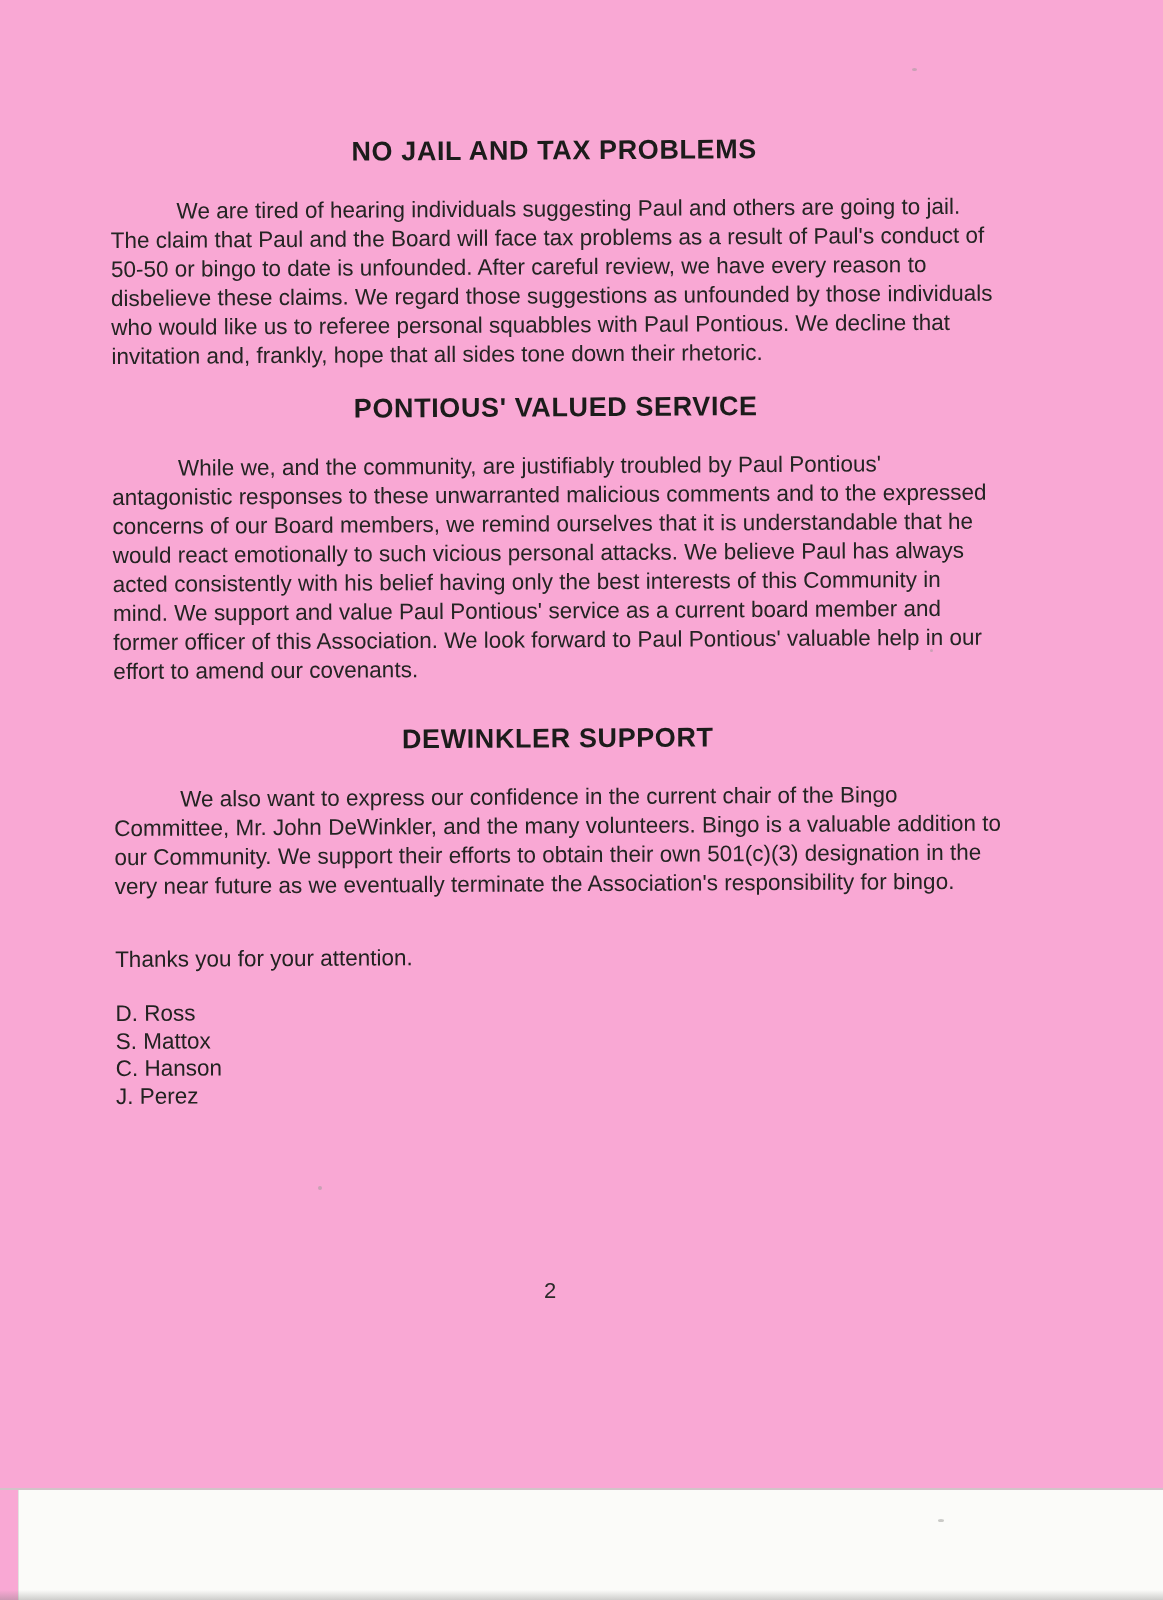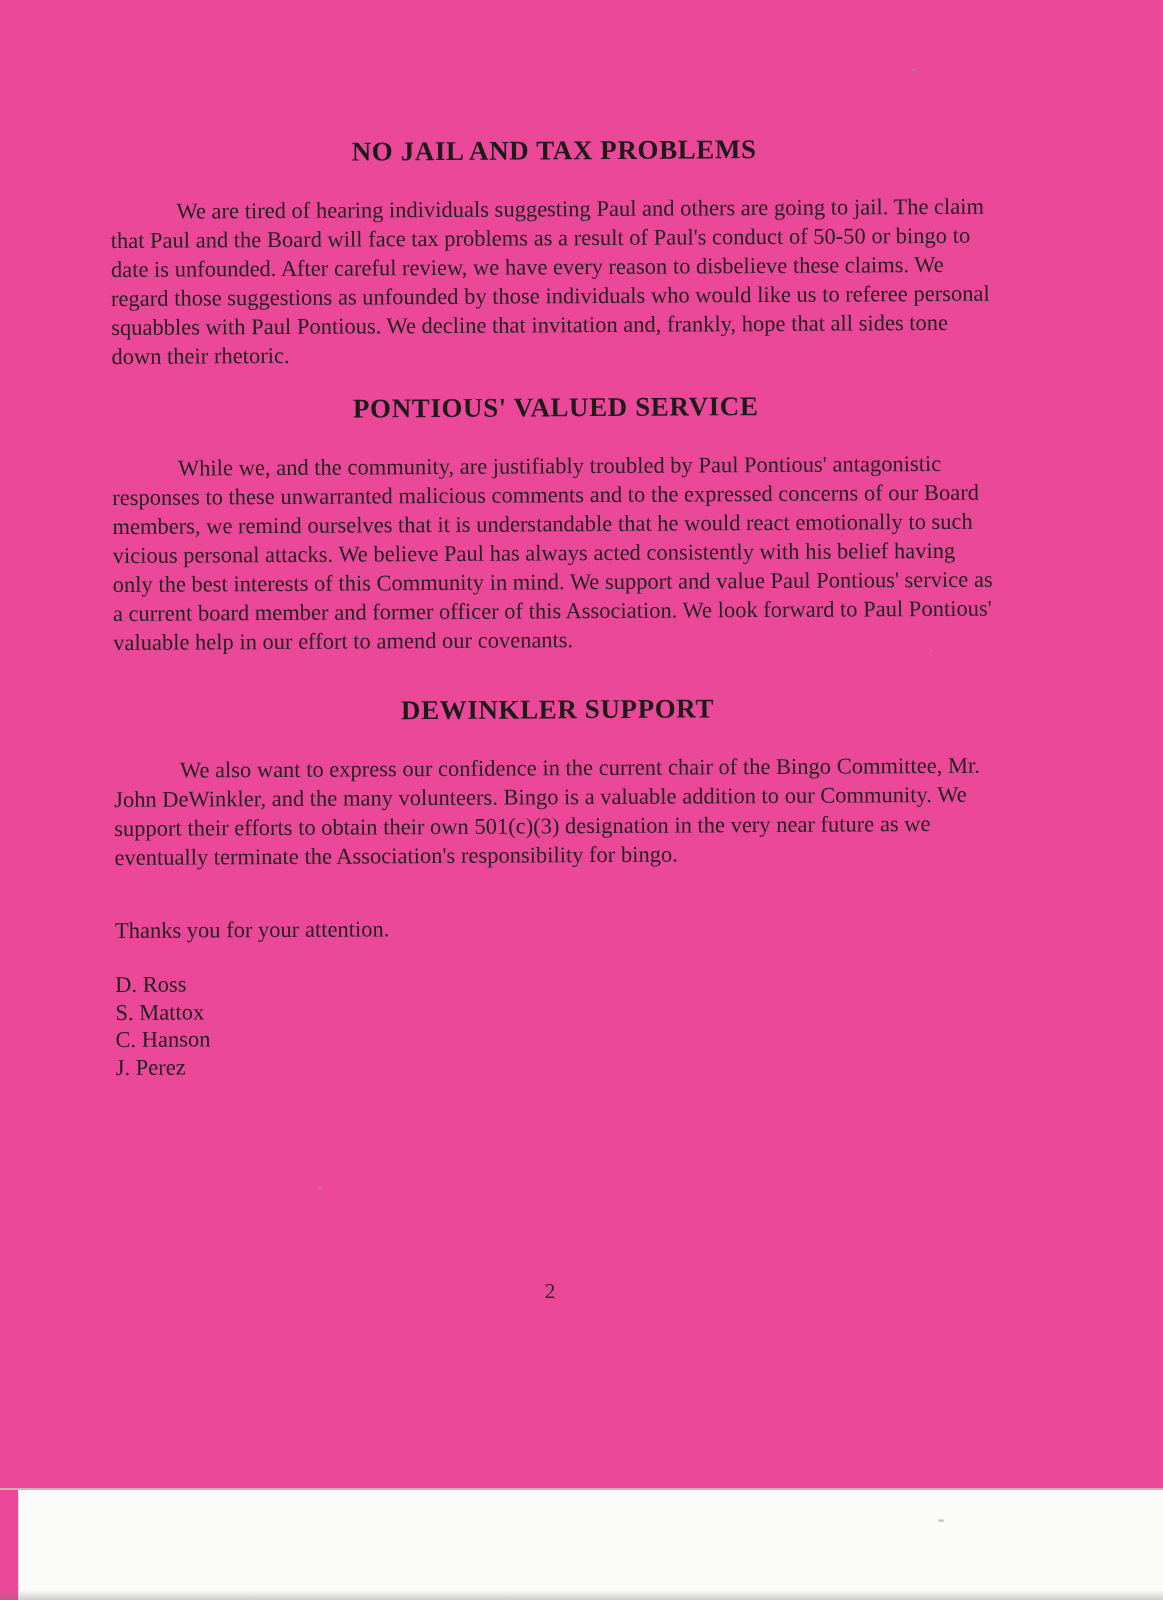--- a/index.html
+++ b/index.html
@@ -11,22 +11,21 @@
     height: 1600px;
     position: relative;
     overflow: hidden;
     background: #f4f4f2;
     font-family: "Liberation Sans", sans-serif;
     color: #222221;
   }
   .page {
     position: absolute;
     inset: 0;
-    background: #ec4899;
-    font-family: Liberation Serif, serif;
+    background: #f9a8d4;
   }
   .content {
     position: absolute;
     left: 110px;
     top: 128px;
     width: 888px;
     transform: rotate(-0.35deg);
     transform-origin: left top;
   }
   .section-heading {

